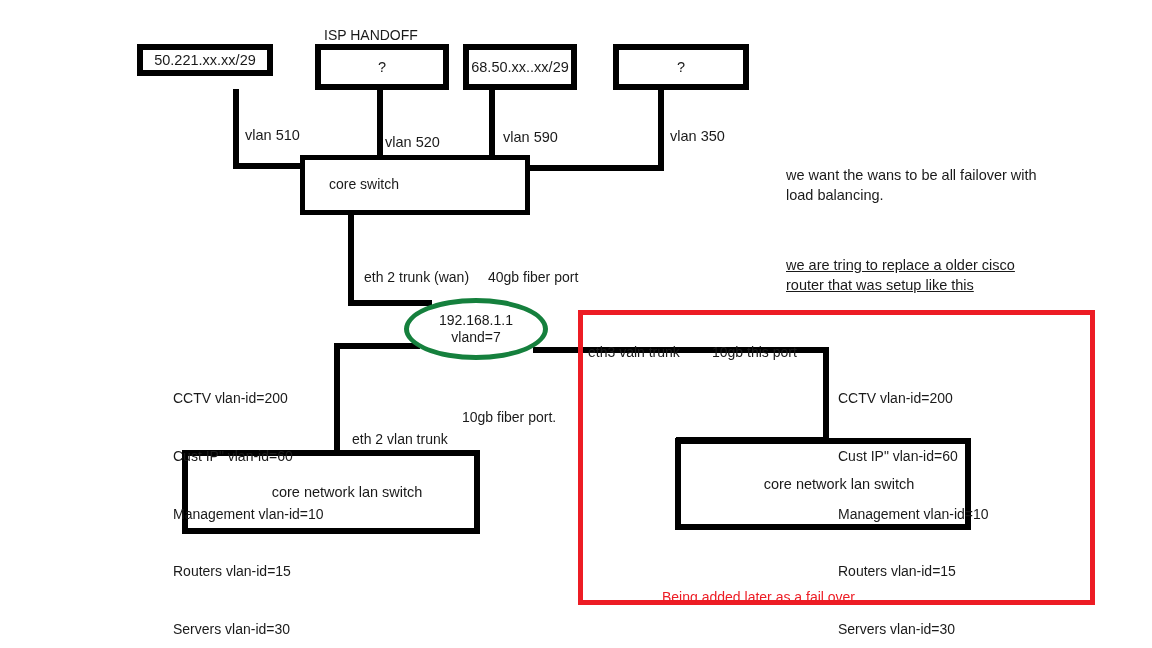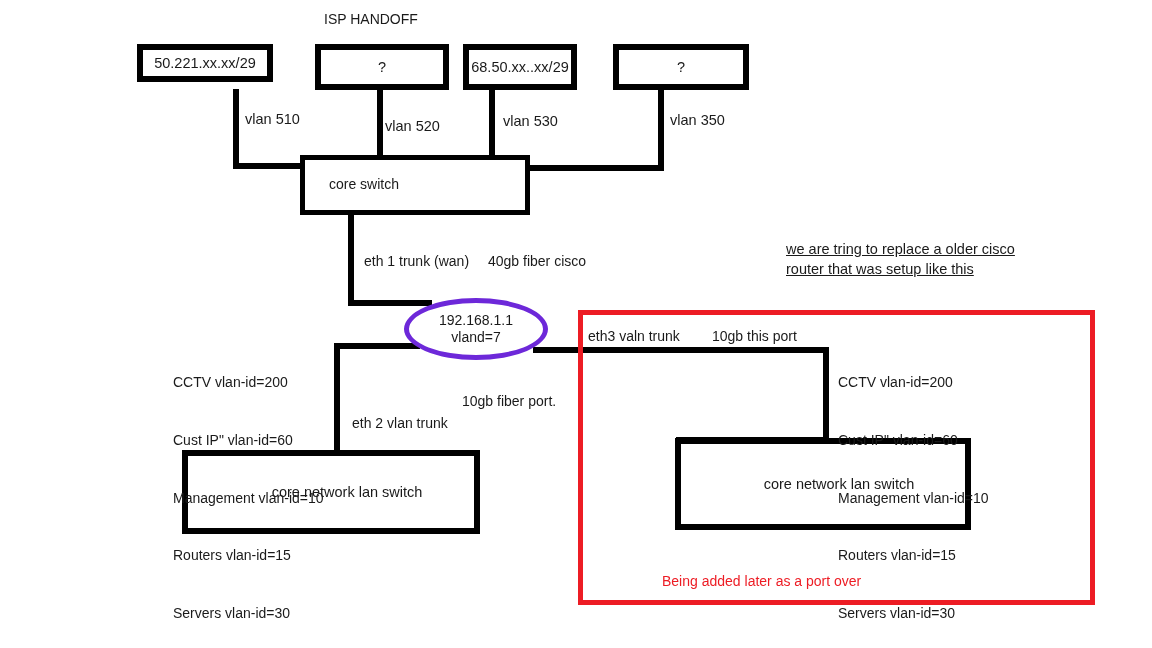--- a/index.html
+++ b/index.html
@@ -56,39 +56,40 @@
   .node.lan {
     border-width: 6px;
     font-size: 14.5px;
     padding-left: 32px;
   }
 
   .ellipse {
     position: absolute;
     box-sizing: border-box;
     background: #ffffff;
-    border: 5px solid #6d28d9;
+    border: 5px solid #15803d;
     border-radius: 50%;
     display: flex;
     flex-direction: column;
     align-items: center;
     justify-content: center;
     font-size: 14px;
     line-height: 1.2;
     color: #1a1a1a;
     z-index: 3;
   }
 
   .label {
     position: absolute;
     color: #1a1a1a;
     font-size: 14px;
     line-height: 1.32;
     white-space: pre;
     z-index: 4;
+    margin-top: 16px;
   }
   .label.vlan { font-size: 14.5px; }
   .label.note { font-size: 14.5px; line-height: 1.35; }
   .label.title { font-size: 14px; }
   .label.list { font-size: 14px; line-height: 1.38; }
 
   .redbox {
     position: absolute;
     box-sizing: border-box;
     border: 5px solid #ed1c24;
@@ -119,45 +120,47 @@
       <path d="M 351 199 L 351 303 L 432 303"></path>
 
       <path d="M 420 346 L 337 346 L 337 452"></path>
 
       <path d="M 533 350 L 826 350 L 826 440 L 676 440"></path>
     </g>
   </svg>
 
   <div class="label title" style="left:324px; top:10px;">ISP HANDOFF</div>
 
-  <div class="node isp" style="left:137px; top:44px; width:136px; height:38px;">
+  <div class="node isp" style="left:137px; top:44px; width:136px; height:32px;">
     <span>50.221.xx.xx/29</span>
   </div>
   <div class="node isp" style="left:315px; top:44px; width:134px; height:46px;">
     <span>?</span>
   </div>
   <div class="node isp" style="left:463px; top:44px; width:114px; height:46px;">
     <span>68.50.xx..xx/29</span>
   </div>
   <div class="node isp" style="left:613px; top:44px; width:136px; height:46px;">
     <span>?</span>
   </div>
 
   <div class="label vlan" style="left:245px; top:110px;">vlan 510</div>
   <div class="label vlan" style="left:385px; top:117px;">vlan 520</div>
-  <div class="label vlan" style="left:503px; top:112px;">vlan 530</div>
+  <div class="label vlan" style="left:503px; top:112px;">vlan 590</div>
   <div class="label vlan" style="left:670px; top:111px;">vlan 350</div>
 
   <div class="node switch-core" style="left:300px; top:155px; width:230px; height:60px;">
     <span>core switch</span>
   </div>
 
-  <div class="label" style="left:364px; top:252px;">eth 1 trunk (wan)</div>
-  <div class="label" style="left:488px; top:252px;">40gb fiber cisco</div>
-
+  <div class="label" style="left:364px; top:252px;">eth 2 trunk (wan)</div>
+  <div class="label" style="left:488px; top:252px;">40gb fiber port</div>
+
+  <div class="label note" style="left:786px; top:150px;">we want the wans to be all failover with
+load balancing.</div>
   <div class="label note" style="left:786px; top:240px;text-decoration:underline;">we are tring to replace a older cisco
 router that was setup like this</div>
 
   <div class="redbox" style="left:578px; top:310px; width:517px; height:295px;"></div>
 
   <div class="ellipse" style="left:404px; top:298px; width:144px; height:62px;">
     <span>192.168.1.1</span>
     <span>vland=7</span>
   </div>
 
@@ -186,15 +189,15 @@
   </div>
 
   <div class="node lan" style="left:182px; top:450px; width:298px; height:84px;">
     <span>core network lan switch</span>
   </div>
 
   <div class="node lan" style="left:675px; top:438px; width:296px; height:92px;">
     <span>core network lan switch</span>
   </div>
 
-  <div class="label redtext" style="left:662px; top:572px;">Being added later as a port over</div>
+  <div class="label redtext" style="left:662px; top:572px;">Being added later as a fail over</div>
 
 </div>
 
 </body></html>

